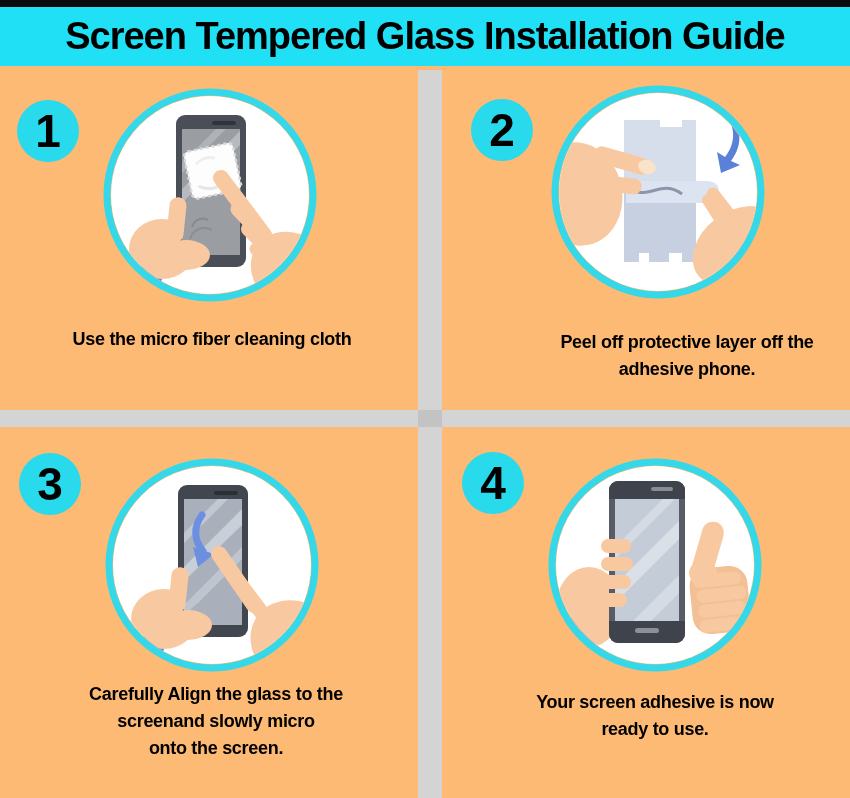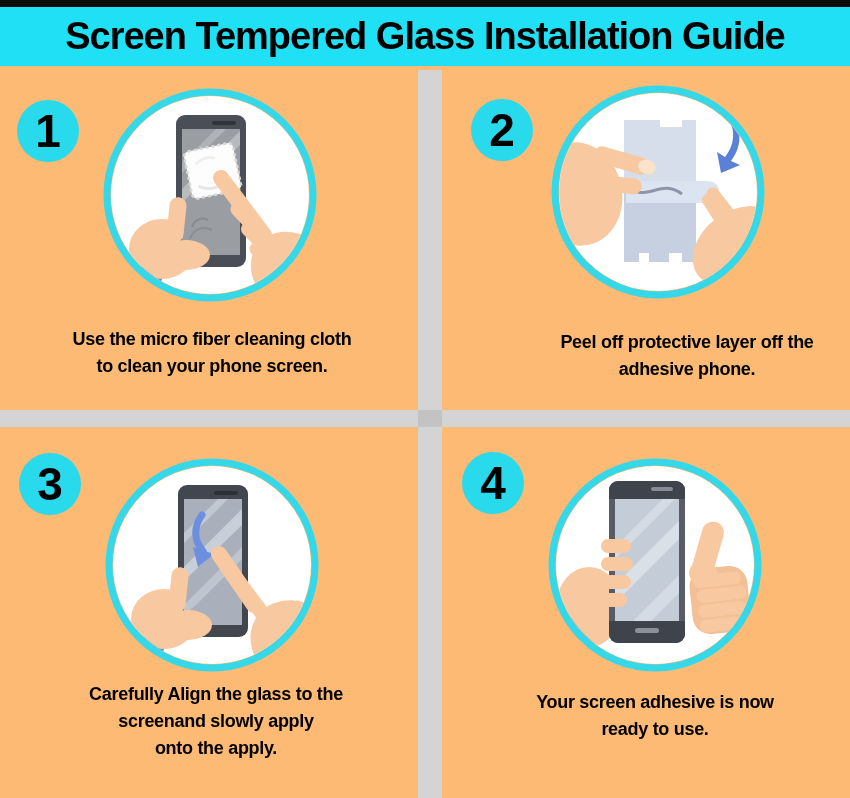--- a/index.html
+++ b/index.html
@@ -74,21 +74,20 @@
         <path d="M174,170 L148,144" stroke="#f8c9a0" stroke-width="14" stroke-linecap="round"></path>
         <path d="M170,158 L138,124" stroke="#f8c9a0" stroke-width="15" stroke-linecap="round"></path>
         <path d="M164,150 L121,93" stroke="#f8c9a0" stroke-width="16" stroke-linecap="round"></path>
       </g>
     </g>
     <circle cx="110" cy="110" r="103" fill="none" stroke="#35d8e8" stroke-width="7"></circle>
   </svg>
 
   <div class="caption" style="left:212px;top:326px;">
     <span class="line">Use the micro fiber cleaning cloth</span>
-    <span class="line">to clean your phone screen.</span>
   </div>
 
   <div class="badge" style="left:471px;top:99px;">
     <span>2</span>
   </div>
 
   <svg class="illus" style="left:548px;top:82px;" width="220" height="220" viewBox="0 0 220 220">
     <defs>
         <clipPath id="clipB">
           <circle cx="110" cy="110" r="99"></circle>
@@ -160,22 +159,22 @@
         <path d="M176,172 L150,148" stroke="#f8c9a0" stroke-width="13" stroke-linecap="round"></path>
         <path d="M160,158 L128,116" stroke="#f8c9a0" stroke-width="15" stroke-linecap="round"></path>
         <path d="M152,150 L117,99" stroke="#f8c9a0" stroke-width="16" stroke-linecap="round"></path>
       </g>
     </g>
     <circle cx="110" cy="110" r="103" fill="none" stroke="#35d8e8" stroke-width="7"></circle>
   </svg>
 
   <div class="caption" style="left:216px;top:681px;">
     <span class="line">Carefully Align the glass to the</span>
-    <span class="line">screenand slowly apply</span>
-    <span class="line">onto the apply.</span>
+    <span class="line">screenand slowly micro</span>
+    <span class="line">onto the screen.</span>
   </div>
 
   <div class="badge" style="left:462px;top:452px;">
     <span>4</span>
   </div>
 
   <svg class="illus" style="left:545px;top:455px;" width="220" height="220" viewBox="0 0 220 220">
     <defs>
         <clipPath id="clipD">
           <circle cx="110" cy="110" r="99"></circle>

